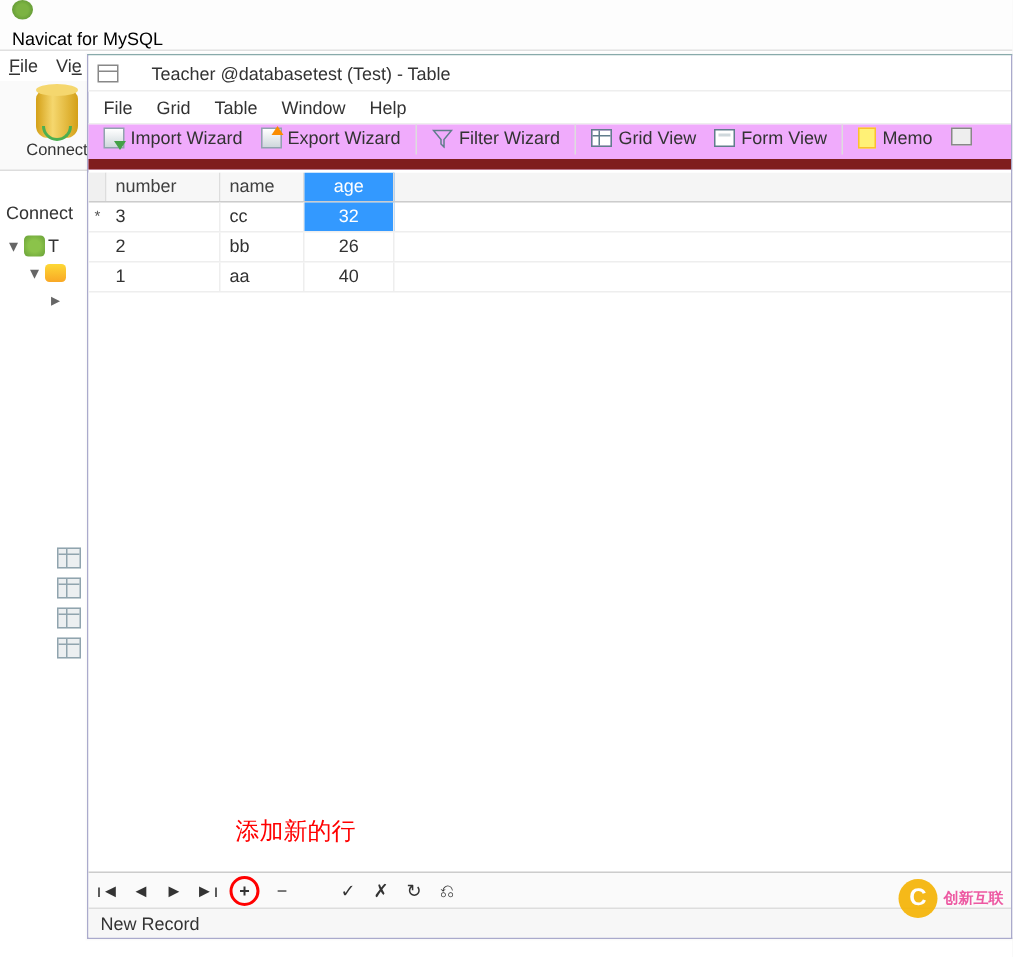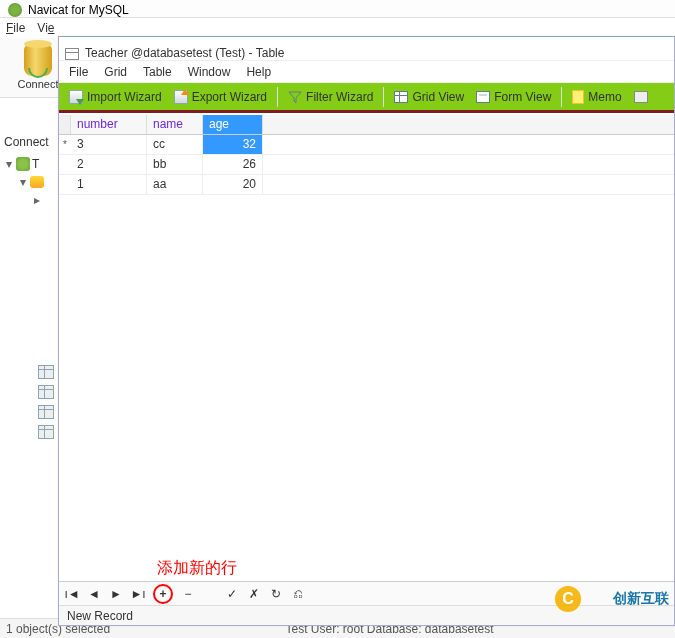--- a/index.html
+++ b/index.html
@@ -1,20 +1,20 @@
 <!DOCTYPE html>
 <html><head>
 <meta charset="utf-8">
 <style>
   * { box-sizing: border-box; font-family: "Segoe UI", Tahoma, sans-serif; font-size: 12px; }
   body { margin: 0; width: 675px; height: 638px; background: #f0f0f0; overflow: hidden; position: relative; }
   
   
   .main-app { position: absolute; top: 0; left: 0; width: 675px; height: 638px; background: #ffffff; }
-  .main-titlebar { height: 18px; background: #fdfdfd; border-bottom: 1px solid #e0e0e0; display: flex; align-items: flex-end; padding-left: 8px; gap: 6px; }
+  .main-titlebar { height: 34px; background: #fdfdfd; border-bottom: 1px solid #e0e0e0; display: flex; align-items: flex-start; padding-left: 8px; gap: 6px; flex-direction: column; }
   .app-logo { width: 14px; height: 14px; background: radial-gradient(circle, #7cb342 40%, #558b2f 100%); border-radius: 50%; }
   .main-menubar { height: 20px; display: flex; align-items: center; padding-left: 6px; gap: 12px; color: #333; }
   .main-menubar span u { text-decoration: underline; }
   
   .main-toolbar { height: 60px; background: #fafafa; border-bottom: 1px solid #ddd; display: flex; align-items: flex-start; padding: 6px 8px; }
   .tool-btn-big { display: flex; flex-direction: column; align-items: center; width: 60px; cursor: pointer; }
   .yellow-cylinder { width: 28px; height: 32px; background: linear-gradient(90deg, #d4a017 0%, #f5d76e 40%, #d4a017 100%); border-radius: 6px 6px 8px 8px; position: relative; }
   .yellow-cylinder::before { content: ""; position: absolute; top: -4px; left: 0; width: 28px; height: 8px; background: #f5d76e; border-radius: 50%; }
   .green-arrow-refresh { position: absolute; bottom: -2px; left: 4px; width: 20px; height: 10px; border: 2px solid #4caf50; border-top: none; border-radius: 0 0 10px 10px; }
   .tool-label { font-size: 11px; color: #333; margin-top: 2px; }
@@ -29,72 +29,72 @@
   .db-cyl-icon { width: 14px; height: 12px; background: linear-gradient(180deg,#fdd835,#f9a825); border-radius: 3px; }
   .table-icon-stack { display: flex; flex-direction: column; gap: 6px; position: absolute; left: 38px; top: 365px; }
   .table-icon { width: 16px; height: 14px; background: #eceff1; border: 1px solid #90a4ae; position: relative; }
   .table-icon::before { content:""; position:absolute; top:3px; left:0; right:0; height:1px; background:#90a4ae; }
   .table-icon::after { content:""; position:absolute; top:0; bottom:0; left:5px; width:1px; background:#90a4ae; }
   
   .statusbar-main { position: absolute; bottom: 0; left: 0; right: 0; height: 20px; background: #f5f5f5; border-top: 1px solid #ddd; display: flex; align-items: center; padding: 0 6px; color: #555; font-size: 11px; justify-content: space-between; }
   
   
   .child-window { position: absolute; left: 58px; top: 36px; width: 617px; height: 590px; background: #fff; border: 1px solid #aac; border-top: 1px solid #8aa; box-shadow: 0 0 0 1px rgba(0,0,0,0.02); }
-  .child-titlebar { height: 24px; background: #fff; display: flex; align-items: flex-end; padding-left: 6px; gap: 6px; border-bottom: 1px solid #eee; }
+  .child-titlebar { height: 24px; background: #fff; display: flex; align-items: center; padding-left: 6px; gap: 22px; border-bottom: 1px solid #eee; }
   .child-table-icon { width: 14px; height: 12px; background: #fff; border: 1px solid #888; position: relative; }
   .child-table-icon::before { content:""; position:absolute; top:3px; left:0; right:0; height:1px; background:#888; }
   .child-title { color: #333; }
   
   .child-menubar { height: 22px; display: flex; align-items: center; gap: 16px; padding-left: 10px; color: #333; border-bottom: 1px solid #eee; }
   
-  .child-toolbar { height: 30px; display: flex; align-items: center; gap: 4px; padding: 0 6px; border-bottom: 3px solid #7f1d1d; background: #84cc16; }
+  .child-toolbar { height: 30px; display: flex; align-items: flex-start; gap: 4px; padding: 0 6px; border-bottom: 7px solid #7f1d1d; background: #f0abfc; }
   .tb-btn { display: flex; align-items: center; gap: 4px; padding: 2px 4px; cursor: pointer; color: #333; }
   .tb-sep { width: 1px; height: 20px; background: #ddd; margin: 0 2px; }
   .icon-sq { width: 14px; height: 14px; display: inline-block; }
   .icon-import { background: linear-gradient(180deg,#fff,#cfd8dc); border:1px solid #90a4ae; position:relative; }
   .icon-import::after { content:""; position:absolute; right:-2px; bottom:-2px; width:0;height:0; border-left:4px solid transparent; border-right:4px solid transparent; border-top:6px solid #43a047; transform: rotate(0deg);}
   .icon-export { background: linear-gradient(180deg,#fff,#cfd8dc); border:1px solid #90a4ae; position:relative; }
   .icon-export::after { content:""; position:absolute; right:-2px; top:-2px; width:0;height:0; border-left:4px solid transparent; border-right:4px solid transparent; border-bottom:6px solid #fb8c00;}
   .icon-filter { width:14px;height:14px; position:relative; }
   .icon-filter svg { width:14px;height:14px; }
   .icon-grid { width:14px;height:12px; border:1px solid #607d8b; background: linear-gradient(#fff 50%, #fff 50%); position:relative;}
   .icon-grid::before { content:""; position:absolute; top:3px;left:0;right:0;height:1px;background:#607d8b;}
   .icon-grid::after { content:""; position:absolute; top:0;bottom:0;left:4px;width:1px;background:#607d8b;}
   .icon-form { width:14px;height:12px; border:1px solid #607d8b; background:#fff; position:relative;}
   .icon-form::before { content:""; position:absolute; top:2px;left:2px;right:2px;height:2px;background:#cfd8dc;}
   .icon-memo { width:12px;height:14px; background:#fff176; border:1px solid #fbc02d; }
   .icon-last { width:14px;height:12px; border:1px solid #888; background:#eee;}
   
   
   .grid { position: absolute; top: 78px; left: 0; right: 0; bottom: 44px; background: #fff; overflow:hidden;}
   .grid-header { display: flex; height: 20px; background: #f5f5f5; border-bottom: 1px solid #ccc; }
-  .grid-header .gh { border-right: 1px solid #ddd; padding: 2px 6px; color: #6d28d9; background: #f7f7f7; }
+  .grid-header .gh { border-right: 1px solid #ddd; padding: 2px 6px; color: #404040; background: #f7f7f7; }
   .col-marker { width: 12px; background:#f0f0f0; border-right:1px solid #ddd;}
   .col-number { width: 76px; }
   .col-name { width: 56px; }
-  .col-age { width: 60px; text-align: left; }
+  .col-age { width: 60px; text-align: center; }
   .col-age-hdr { background: #3399ff !important; color:#fff !important; }
   .grid-row { display: flex; height: 20px; border-bottom: 1px solid #eee; }
   .grid-row .gc { border-right: 1px solid #eee; padding: 2px 6px; color: #333; }
-  .gc.col-age { text-align: right; }
+  .gc.col-age { text-align: center; }
   .row-selected .gc.col-age { background: #3399ff; color: #fff; }
   .row-marker { width:12px; display:flex; align-items:center; justify-content:center; color:#555; font-size:10px;}
   
   
   .grid-nav { position: absolute; bottom: 20px; left: 0; right: 0; height: 24px; border-top: 1px solid #ccc; display: flex; align-items: center; padding: 0 6px; gap: 8px; background: #fafafa; }
   .nav-btn { width: 14px; height: 14px; display:flex; align-items:center; justify-content:center; color:#333; cursor:pointer; font-size: 12px; font-family: Arial;}
   .nav-plus-circle { border: 2px solid #ff0000; border-radius: 50%; width: 20px; height: 20px; display:flex; align-items:center; justify-content:center;}
   
   .annotation { position: absolute; color: #ff0000; font-size: 16px; font-family: SimSun, serif; }
   
   .child-status { position:absolute; bottom:0; left:0; right:0; height:20px; border-top:1px solid #ddd; background:#f7f7f7; display:flex; align-items:center; justify-content:space-between; padding:0 8px; color:#333; font-size:11px;}
   
   .watermark { position:absolute; right:6px; bottom:26px; display:flex; align-items:center; gap:4px; opacity:0.9;}
   .watermark .wm-c { width:26px;height:26px; border-radius:50%; background:#f5b301; display:flex; align-items:center; justify-content:center; color:#fff; font-weight:bold; font-size:16px;}
-  .watermark .wm-text { color:#0369a1; font-size:14px; font-weight:bold; font-family: SimHei, sans-serif; margin-left: 28px;}
+  .watermark .wm-text { color:#ec4899; font-size:10px; font-weight:bold; font-family: SimHei, sans-serif;}
 </style>
 </head>
 <body>
 
 <div class="main-app">
   <div class="main-titlebar">
     <span class="app-logo"></span>
     <span>Navicat for MySQL</span>
   </div>
   <div class="main-menubar">
@@ -127,25 +127,20 @@
     </div>
   </div>
 
   <div class="table-icon-stack">
     <div class="table-icon"></div>
     <div class="table-icon"></div>
     <div class="table-icon"></div>
     <div class="table-icon"></div>
   </div>
 
-  <div class="statusbar-main">
-    <span>1 object(s) selected</span>
-    <span>Test   User: root   Database: databasetest</span>
-    <span></span>
-  </div>
 
   <div class="child-window">
     <div class="child-titlebar">
       <span class="child-table-icon"></span>
       <span class="child-title">Teacher @databasetest (Test) - Table</span>
     </div>
     <div class="child-menubar">
       <span>File</span>
       <span>Grid</span>
       <span>Table</span>
@@ -204,26 +199,26 @@
           <div class="grid-row">
             <div class="row-marker"></div>
             <div class="gc col-number">2</div>
             <div class="gc col-name">bb</div>
             <div class="gc col-age">26</div>
           </div>
           <div class="grid-row">
             <div class="row-marker"></div>
             <div class="gc col-number">1</div>
             <div class="gc col-name">aa</div>
-            <div class="gc col-age">20</div>
+            <div class="gc col-age">40</div>
           </div>
         </div>
     </div>
 
-    <div class="annotation" style="left:98px; bottom:46px;">添加新的行</div>
+    <div class="annotation" style="left:98px; bottom:60px;">添加新的行</div>
 
     <div class="grid-nav">
       <span class="nav-btn">ı◄</span>
       <span class="nav-btn">◄</span>
       <span class="nav-btn">►</span>
       <span class="nav-btn">►ı</span>
       <span class="nav-plus-circle">
           <span class="nav-btn" style="font-weight:bold;">+</span>
         </span>
       <span class="nav-btn">−</span>

